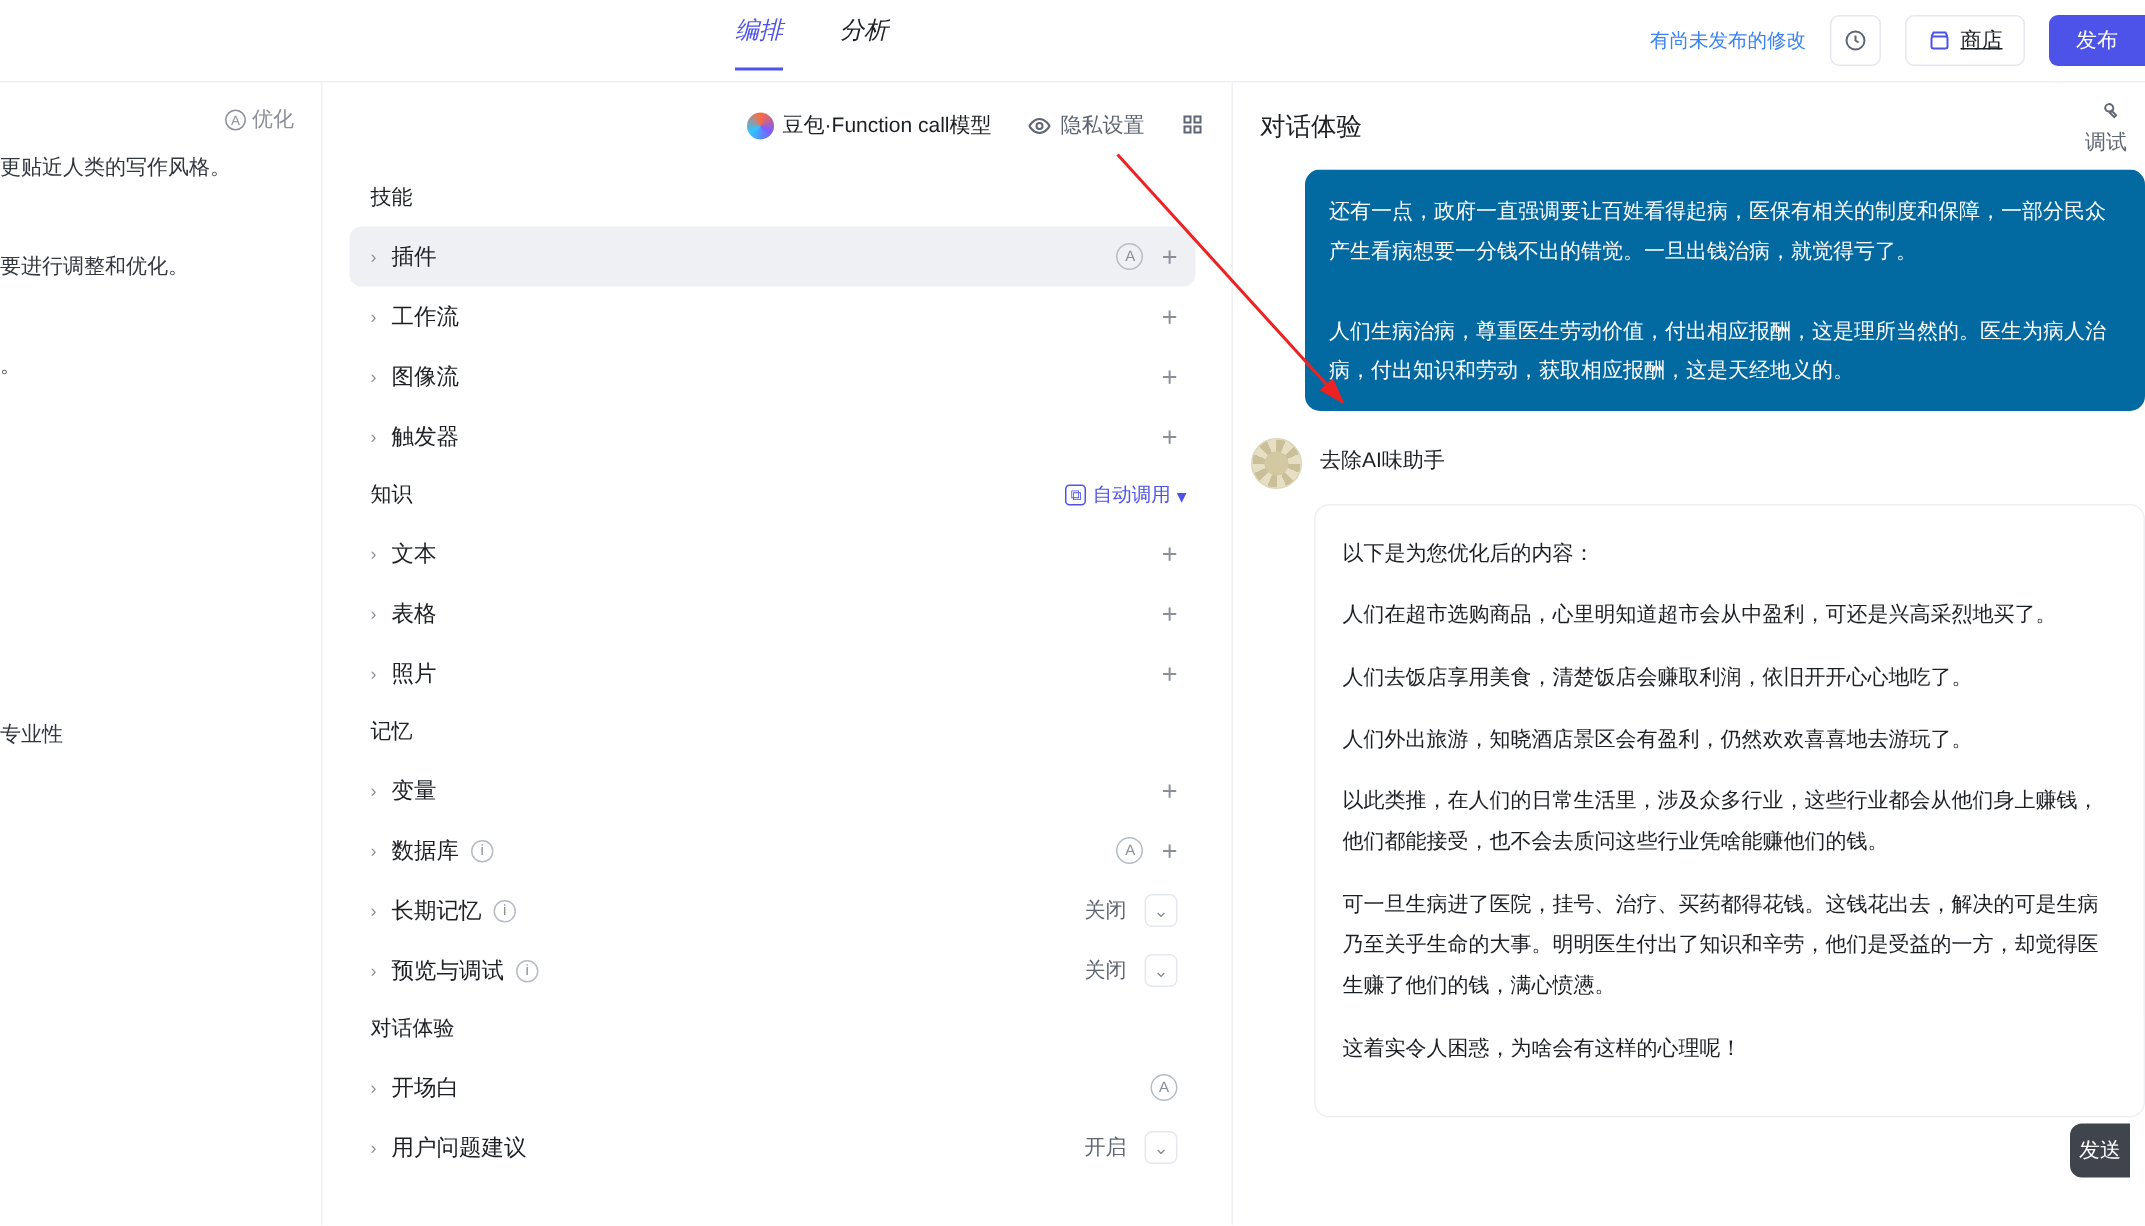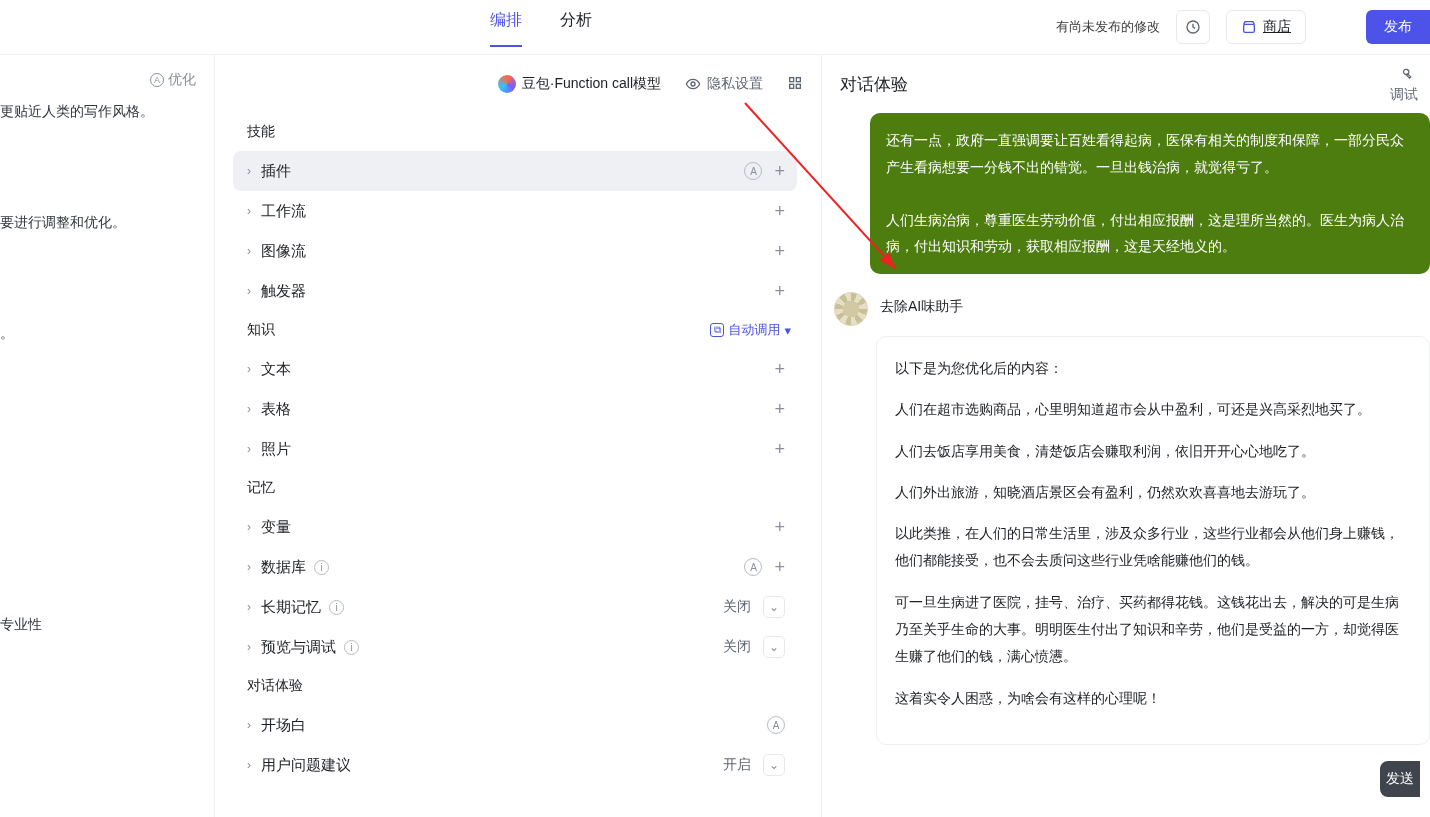--- a/index.html
+++ b/index.html
@@ -1,34 +1,34 @@
 <!DOCTYPE html>
 <html><head>
   <meta charset="utf-8">
   <style>
     * { margin:0; padding:0; box-sizing:border-box; font-family:-apple-system,BlinkMacSystemFont,"PingFang SC","Microsoft YaHei",sans-serif; }
     body { width:1430px; height:817px; overflow:hidden; background:#fff; font-size:14px; color:#1c1f23; position:relative; }
     
     .topbar { height:55px; display:flex; align-items:center; border-bottom:1px solid #eef0f3; }
-    .tabs { margin-left:490px; display:flex; gap:38px; font-size:16px; }
+    .tabs { margin-left:490px; display:flex; gap:38px; font-size:16px;font-style:italic; }
     .tab { cursor:pointer; padding-bottom:14px; }
     .tab.active { color:#4d53e8; font-weight:500; position:relative; }
     .tab.active::after { content:""; position:absolute; left:0; right:0; bottom:-2px; height:2px; background:#4d53e8; }
     .top-right { margin-left:auto; display:flex; align-items:center; gap:16px; padding-right:0; }
-    .unsaved { color:#404040; font-size:13px; }
+    .unsaved { color:#3b82f6; font-size:13px; }
     .icon-btn { width:34px; height:34px; border:1px solid #e5e8ed; border-radius:6px; display:flex; align-items:center; justify-content:center; color:#5f6673; cursor:pointer; }
     .store-btn { height:34px; border:1px solid #e5e8ed; border-radius:6px; padding:0 14px; display:flex; align-items:center; gap:6px; cursor:pointer; color:#1c1f23; font-size:14px;text-decoration:underline; }
-    .publish { height:34px; background:#4d53e8; color:#fff; border-radius:6px 0 0 6px; padding:0 18px; display:flex; align-items:center; cursor:pointer; font-size:14px;margin-left:44px; }
+    .publish { height:34px; background:#4d53e8; color:#fff; border-radius:6px 0 0 6px; padding:0 18px; display:flex; align-items:center; cursor:pointer; font-size:14px; }
     
     .main { display:flex; height:calc(817px - 55px); }
     .col-left { width:215px; flex:0 0 215px; border-right:1px solid #eef0f3; padding:12px 10px 0 0; font-size:14px; color:#33383f; overflow:hidden; }
     .col-left .partial { color:#33383f; white-space:nowrap; }
     .opt-head { display:flex; justify-content:flex-end; align-items:center; padding:4px 8px 14px 0; color:#8a8f99; gap:4px; }
     .opt-head .ring { width:14px; height:14px; border:1.5px solid #8a8f99; border-radius:50%; display:inline-flex; align-items:center; justify-content:center; font-size:9px; }
-    .left-lines { display:flex; flex-direction:column; gap:93px; padding-left:0; }
+    .left-lines { display:flex; flex-direction:column; gap:48px; padding-left:0; }
     .left-lines span { display:block; text-align:left; }
     .col-mid { flex:0 0 607px; border-right:1px solid #eef0f3; display:flex; flex-direction:column; }
     .mid-top { height:58px; display:flex; align-items:center; justify-content:flex-end; gap:24px; padding:0 18px; font-size:14px; color:#1c1f23; }
     .mid-top .model { display:flex; align-items:center; gap:6px; }
     .mid-top .model .logo { width:18px; height:18px; border-radius:50%; background:conic-gradient(#ff6a3d,#7b5cff,#30c5ff,#ff6a3d); }
     .mid-top .privacy { display:flex; align-items:center; gap:6px; color:#5f6673; cursor:pointer; }
     .mid-top .grid { color:#5f6673; cursor:pointer; }
     .mid-body { flex:1; overflow-y:auto; padding:0 24px 0 18px; }
     .section-title { font-size:14px; font-weight:500; color:#1c1f23; padding:10px 6px 10px 14px; display:flex; align-items:center; }
     .section-title .right { margin-left:auto; font-size:13px; color:#4d53e8; display:flex; align-items:center; gap:4px; font-weight:400; }
@@ -40,27 +40,27 @@
     .row .info { width:15px; height:15px; border:1px solid #b6bcc4; border-radius:50%; display:inline-flex; align-items:center; justify-content:center; font-size:10px; color:#8a8f99; margin-left:8px; }
     .row .tail { margin-left:auto; display:flex; align-items:center; gap:12px; }
     .row .circle { width:18px; height:18px; border:1.5px solid #b6bcc4; border-radius:50%; display:inline-flex; align-items:center; justify-content:center; font-size:10px; color:#8a8f99; }
     .row .plus { color:#8a8f99; font-size:18px; line-height:1; }
     .row .state { font-size:14px; color:#5f6673; }
     .row .dd { width:22px; height:22px; border:1px solid #e5e8ed; border-radius:5px; display:inline-flex; align-items:center; justify-content:center; color:#8a8f99; font-size:12px; }
     .col-right { flex:1; display:flex; flex-direction:column; }
     .right-top { height:58px; display:flex; align-items:center; padding:0 12px 0 18px; font-size:17px; font-weight:500; }
     .right-top .spacer { margin-left:auto; display:flex; align-items:center; gap:6px; color:#5f6673; font-size:14px; font-weight:400; cursor:pointer;flex-direction:column; }
     .chat { flex:1; overflow-y:auto; padding:0 0 0 0; }
-    .bubble-user { margin:0 0 8px 48px; background:#4d7c0f; color:#fff; padding:14px 16px; border-radius:10px; font-size:14px; line-height:1.9; }
+    .bubble-user { margin:0 0 8px 48px; background:#0369a1; color:#fff; padding:14px 16px; border-radius:10px; font-size:14px; line-height:1.9; }
     .assistant-row { display:flex; gap:12px; padding:10px 0 0 12px; align-items:flex-start; }
     .avatar { width:34px; height:34px; border-radius:50%; flex:0 0 34px; background:radial-gradient(circle at 50% 50%, #d2c9a2 0 35%, transparent 36%), repeating-conic-gradient(#c9bf98 0 22deg,#e6dfc3 22deg 45deg); border:1px solid #dcd6bc; }
     .assistant-name { font-size:14px; font-weight:500; margin-top:6px; }
     .assistant-bubble { margin:10px 0 0 54px; border:1px solid #eef0f3; border-radius:10px; padding:18px 18px; font-size:14px; line-height:1.95; color:#1c1f23; }
     .assistant-bubble p { margin-bottom:14px; }
-    .send-fab { position:absolute; right:10px; bottom:20px; background:#3f444d; color:#fff; width:40px; height:36px; border-radius:8px 0 0 8px; display:flex; align-items:center; justify-content:center; font-size:14px; cursor:pointer; }
+    .send-fab { position:absolute; right:10px; bottom:32px; background:#3f444d; color:#fff; width:40px; height:36px; border-radius:8px 0 0 8px; display:flex; align-items:center; justify-content:center; font-size:14px; cursor:pointer; }
     
     svg.arrow { position:absolute; left:740px; top:98px; pointer-events:none; }
     
     ::-webkit-scrollbar{width:6px}::-webkit-scrollbar-thumb{background:#d8dbe0;border-radius:3px}
   </style>
 </head>
 <body>
 
 <div class="topbar">
   <div class="tabs">

